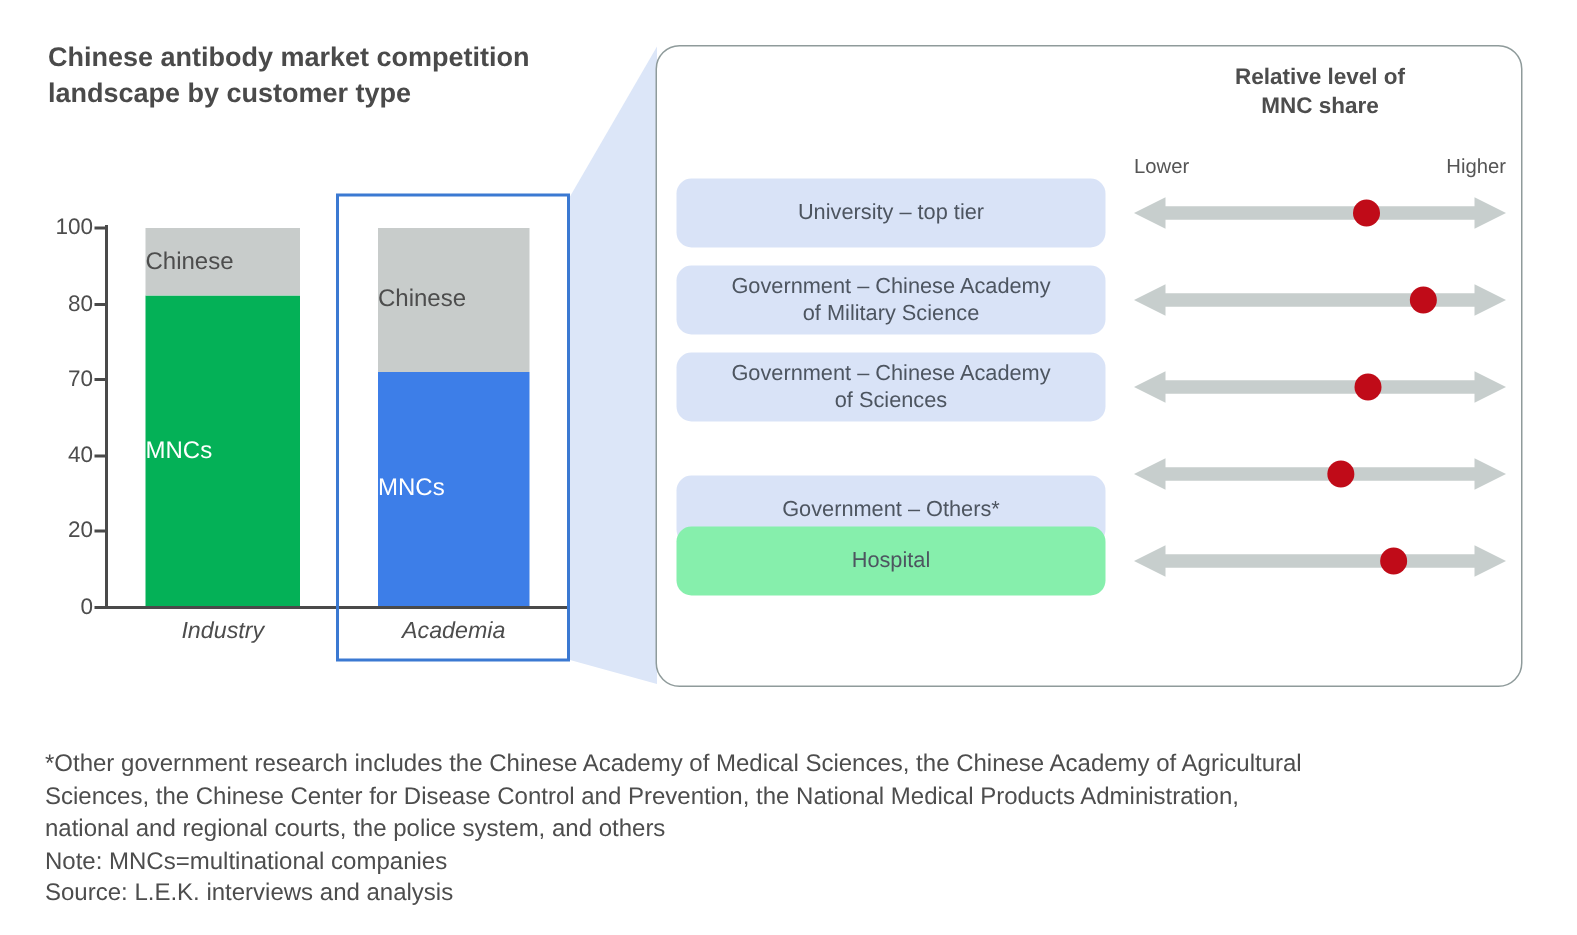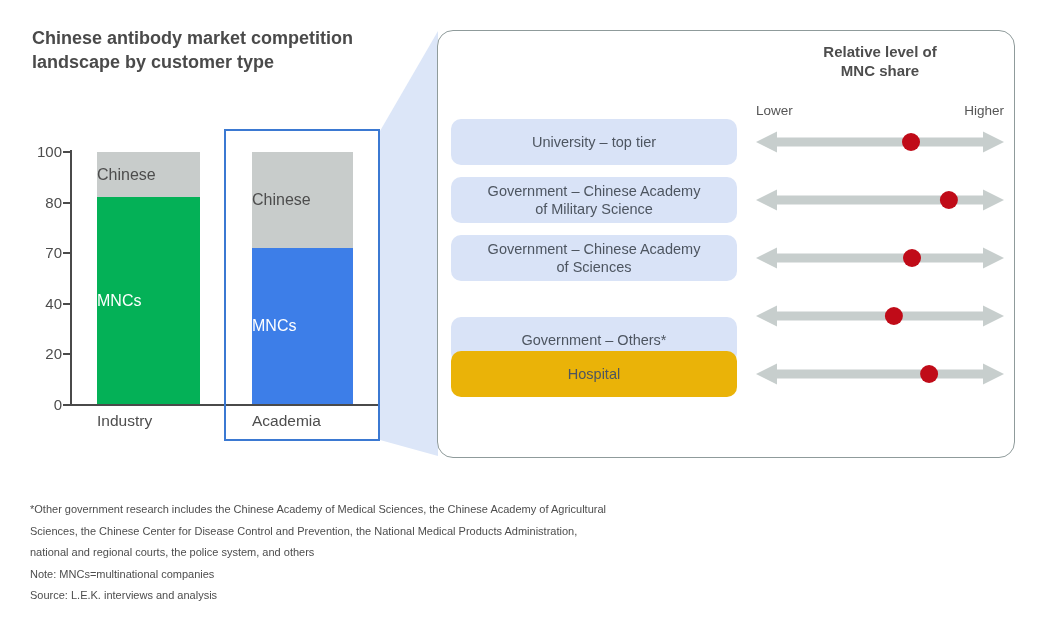--- a/index.html
+++ b/index.html
@@ -10,39 +10,39 @@
   .pre{white-space:pre-line;}
 
   
   .title{position:absolute;left:32px;top:26px;font-size:18px;font-weight:bold;line-height:24px;color:#4a4a4a;}
   .subtitle{position:absolute;left:32px;top:84px;font-size:15px;color:#555555;}
   .y-tick-label{position:absolute;width:40px;text-align:right;font-size:15px;color:#4d4d4d;line-height:18px;}
   .y-tick-mark{position:absolute;width:8px;height:2px;background:#4a4a4a;}
   .axis-y{position:absolute;left:70px;top:150px;width:2px;height:256px;background:#4a4a4a;}
   .axis-x{position:absolute;left:64px;top:404px;width:322px;height:2px;background:#4a4a4a;}
   .bar-seg{position:absolute;display:flex;align-items:center;justify-content:flex-start;font-size:16px;}
-  .cat-label{position:absolute;top:412px;font-size:15.5px;color:#4d4d4d;}
+  .cat-label{position:absolute;top:412px;font-size:15.5px;color:#4d4d4d;text-align:center;font-style:italic;}
   .highlight-box{position:absolute;left:224px;top:129px;width:152px;height:308px;border:2px solid #3b79d2;z-index:3;background:transparent;}
   .funnel-svg{position:absolute;left:0;top:0;z-index:1;}
 
   
   .panel{position:absolute;left:437px;top:30px;width:578px;height:428px;background:#ffffff;
          border:1.5px solid #8f9b9b;border-radius:16px;z-index:2;box-sizing:border-box;}
   .panel-header{position:absolute;top:11px;font-size:15px;font-weight:bold;text-align:center;line-height:19px;color:#4d4d4d;}
   .panel-header.col1{left:13px;width:286px;}
   .panel-header.col2{left:318px;width:248px;}
   .scale-row{position:absolute;left:318px;top:72px;width:248px;display:flex;justify-content:space-between;font-size:13.5px;color:#555555;}
   .rows{position:absolute;left:13px;top:88px;}
   .panel-row{display:flex;align-items:center;height:46px;margin-bottom:12px;}
   .row-box{width:286px;height:46px;background:#d9e3f7;border-radius:10px;display:flex;align-items:center;justify-content:center;
            font-size:14.5px;line-height:18px;text-align:center;color:#4d5560;box-sizing:border-box;padding:0 8px;}
   .row-arrow{width:248px;height:28px;margin-left:19px;}
 
   
-  .footnotes{position:absolute;left:30px;top:499px;width:1000px;font-size:11px;line-height:21.5px;color:#4d4d4d;}
+  .footnotes{position:absolute;left:30px;top:499px;width:1000px;font-size:16px;line-height:21.5px;color:#4d4d4d;}
 </style>
 </head>
 <body>
 
 <div class="canvas">
 
   <div class="title pre">Chinese antibody market competition
 landscape by customer type</div>
 
   <span class="y-tick-label" style="left:22px;top:143px;">100</span>
@@ -126,21 +126,21 @@
         <div class="panel-row">
           <div class="row-box pre" style="background: rgb(217, 227, 247); margin-top: 48px;">Government – Others*</div>
           <div class="row-arrow"><svg width="248" height="28" viewBox="0 0 248 28">
               <rect x="14" y="9.5" width="220" height="9" fill="#c7cecd"></rect>
               <polygon points="0,14 21,3.5 21,24.5" fill="#c7cecd"></polygon>
               <polygon points="248,14 227,3.5 227,24.5" fill="#c7cecd"></polygon>
               <circle cx="137.9" cy="14" r="9" fill="#c00b18"></circle>
             </svg></div>
         </div>
         <div class="panel-row">
-          <div class="row-box pre" style="background: #eab308;">Hospital</div>
+          <div class="row-box pre" style="background: #86efac;">Hospital</div>
           <div class="row-arrow"><svg width="248" height="28" viewBox="0 0 248 28">
               <rect x="14" y="9.5" width="220" height="9" fill="#c7cecd"></rect>
               <polygon points="0,14 21,3.5 21,24.5" fill="#c7cecd"></polygon>
               <polygon points="248,14 227,3.5 227,24.5" fill="#c7cecd"></polygon>
               <circle cx="173.1" cy="14" r="9" fill="#c00b18"></circle>
             </svg></div>
         </div>
       </div>
   </div>
 

